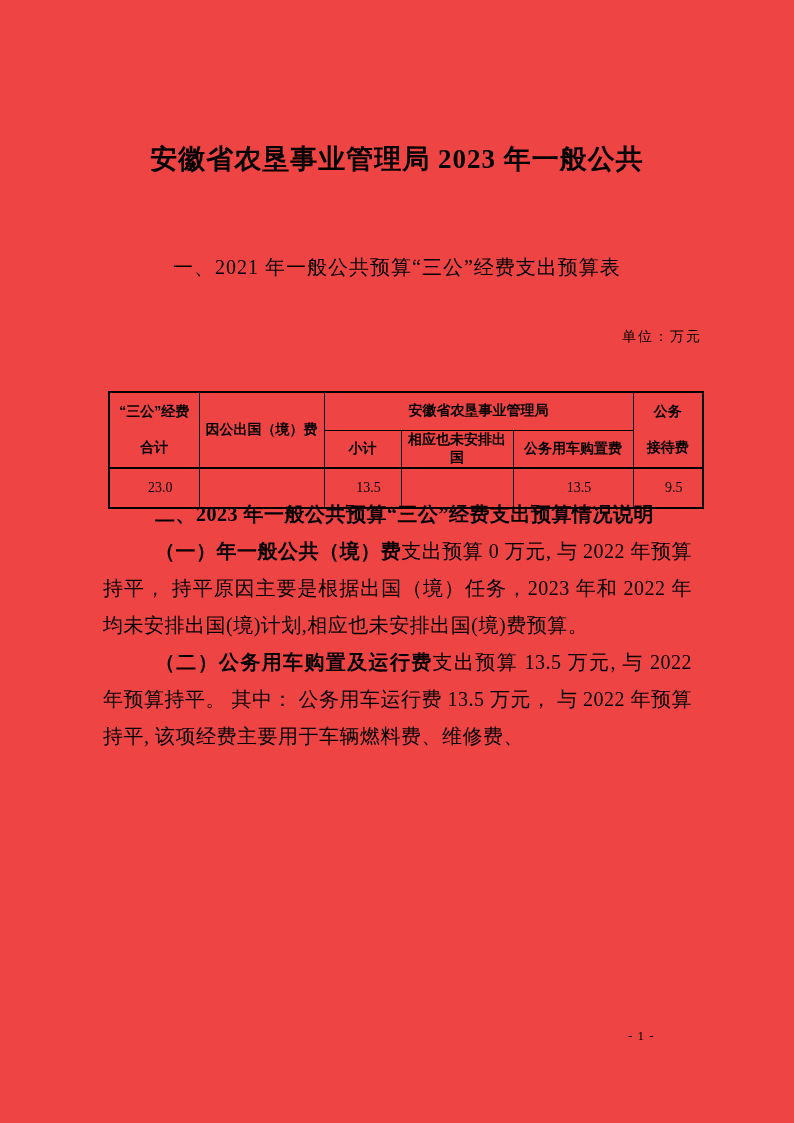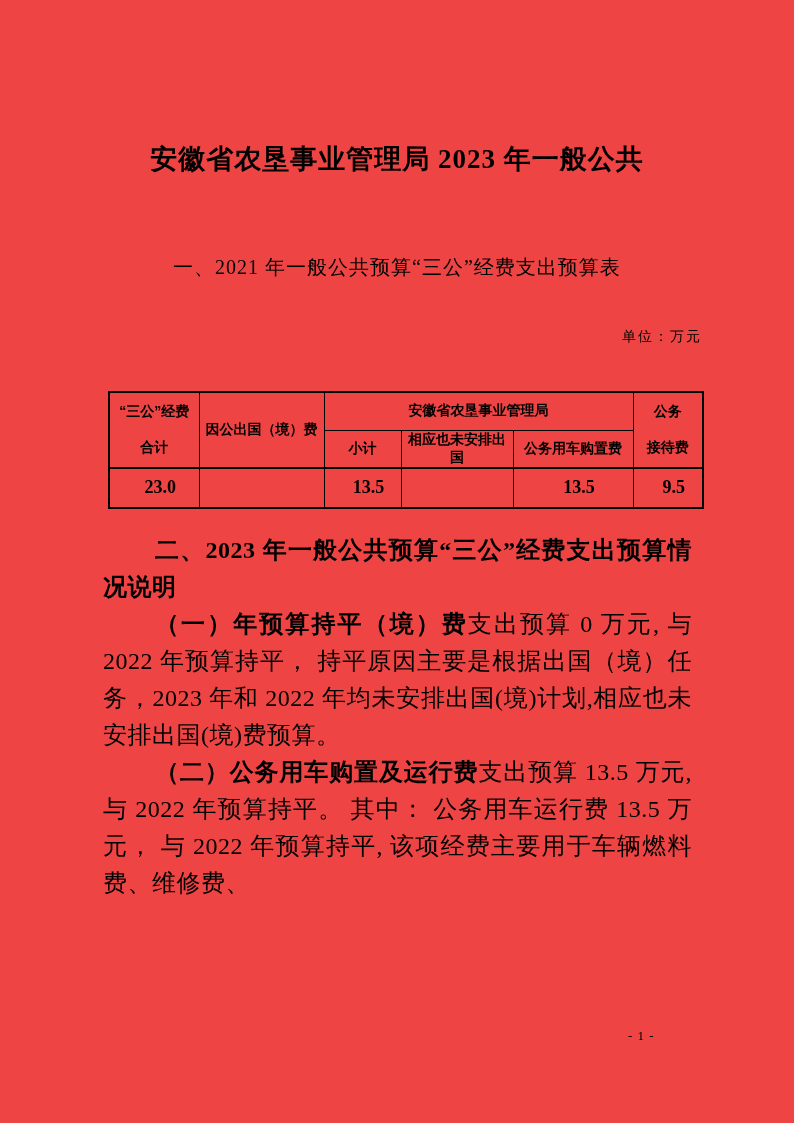--- a/index.html
+++ b/index.html
@@ -43,29 +43,29 @@
     font-size: 14px; font-weight: bold;
     padding: 0;
   }
   .budget-table .two-line {
     display: flex; flex-direction: column; justify-content: space-around;
     height: 72px;
   }
   .budget-table tr.hdr-top td { height: 38px; }
   .budget-table tr.hdr-sub td { height: 37px; }
   .budget-table tr.data-row td {
-    height: 40px; font-weight: bold; font-size: 18px;
+    height: 40px; font-weight: normal; font-size: 14px;
     border-top: 2px solid #000;
     font-family: "Liberation Serif", "DejaVu Serif", serif;
     padding-left: 12px;
   }
 
   .body-block {
-    position: absolute; left: 103px; top: 532px; width: 589px;
-    font-size: 24px; line-height: 37px; letter-spacing: 0.5px;
+    position: absolute; left: 103px; top: 496px; width: 589px;
+    font-size: 20px; line-height: 37px; letter-spacing: 0.5px;
   }
   .body-block p { text-align: justify; }
   .body-block .indent { text-indent: 52px; }
   .section2-heading { font-weight: bold; text-align: left; }
   .body-block b { font-weight: bold; }
 
   .page-number {
     position: absolute; top: 1028px; left: 628px;
     font-size: 13px; letter-spacing: 1px;
   }
@@ -120,19 +120,19 @@
       <td>13.5</td>
       <td></td>
       <td>13.5</td>
       <td>9.5</td>
     </tr>
   </tbody>
     </table>
 
   <div class="body-block">
     <p class="section2-heading indent">二、2023 年一般公共预算“三公”经费支出预算情况说明</p>
-    <p class="indent"><b>（一）年预算持平（境）费</b><span>支出预算 0 万元, 与 2022 年预算持平， 持平原因主要是根据出国（境）任务，2023 年和 2022 年均未安排出国(境)计划,相应也未安排出国(境)费预算。</span></p>
+    <p class="indent"><b>（一）年一般公共（境）费</b><span>支出预算 0 万元, 与 2022 年预算持平， 持平原因主要是根据出国（境）任务，2023 年和 2022 年均未安排出国(境)计划,相应也未安排出国(境)费预算。</span></p>
     <p class="indent"><b>（二）公务用车购置及运行费</b><span>支出预算 13.5 万元, 与 2022 年预算持平。 其中： 公务用车运行费 13.5 万元， 与 2022 年预算持平, 该项经费主要用于车辆燃料费、维修费、</span></p>
   </div>
 
   <div class="page-number">- 1 -</div>
 
 </div>
 
 </body></html>

